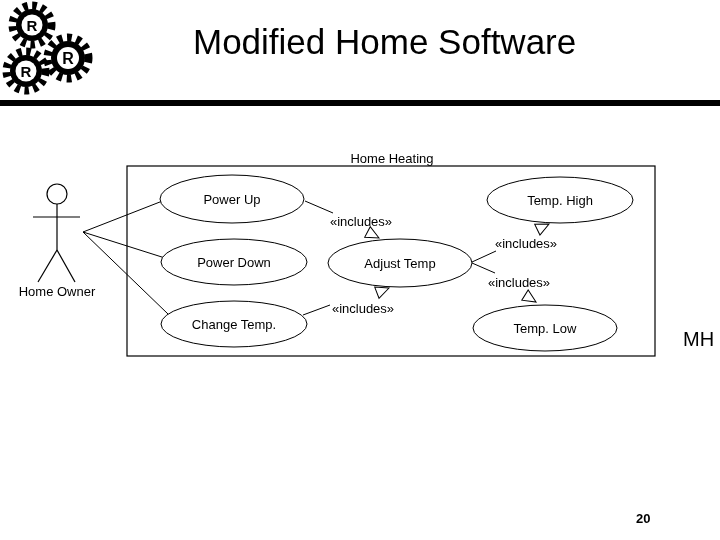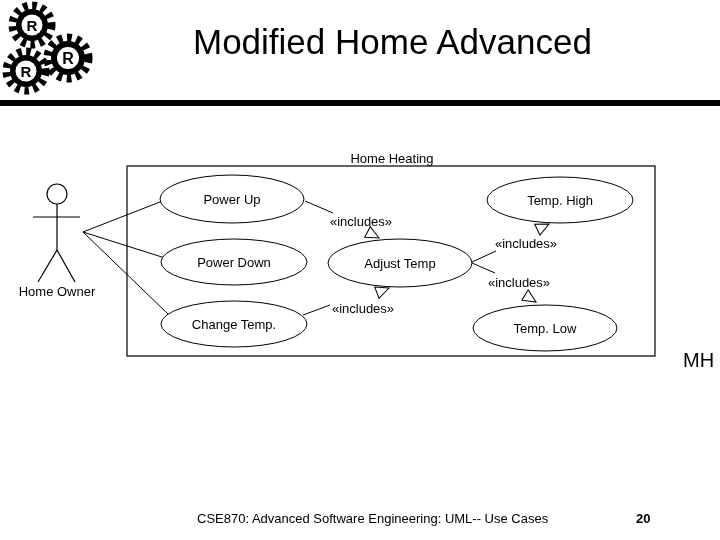--- a/index.html
+++ b/index.html
@@ -17,21 +17,21 @@
     position:absolute;left:193px;top:22px;
     font-size:35px;font-weight:400;letter-spacing:0;
     white-space:nowrap;color:#000;
   }
   .title-rule{
     position:absolute;left:0;top:100px;width:720px;height:6px;
     background:#000;
   }
   .diagram{position:absolute;left:0;top:0;}
   .author-initials{
-    position:absolute;left:683px;top:349px;
+    position:absolute;left:683px;top:328px;
     font-size:20px;color:#000;white-space:nowrap;
   }
   .footer-text{
     position:absolute;left:197px;top:511px;
     font-size:13px;color:#000;white-space:nowrap;
   }
   .page-number{
     position:absolute;left:636px;top:511px;
     font-size:13px;color:#000;font-weight:bold;
   }
@@ -57,21 +57,21 @@
       <text class="logo-r" x="68" y="64" font-size="16" text-anchor="middle">R</text>
     </g>
     <g>
       <circle cx="26" cy="71" r="19.5" fill="none" stroke="#000" stroke-width="8" stroke-dasharray="4.6 4.55"></circle>
       <circle cx="26" cy="71" r="16" fill="#000"></circle>
       <circle cx="26" cy="71" r="10.5" fill="#fff"></circle>
       <text class="logo-r" x="26" y="76.5" font-size="15" text-anchor="middle">R</text>
     </g>
   </svg>
 
-  <div class="page-title">Modified Home Advanced</div>
+  <div class="page-title">Modified Home Software</div>
   <div class="title-rule"></div>
 
   <svg class="diagram" width="720" height="540" viewBox="0 0 720 540">
 
     <text class="dg-text" x="392" y="163" text-anchor="middle">Home Heating</text>
     <rect x="127" y="166" width="528" height="190" fill="none" stroke="#000" stroke-width="1.2"></rect>
 
     <g stroke="#000" stroke-width="1">
       <line x1="83" y1="232" x2="165" y2="200"></line>
       <line x1="83" y1="232" x2="165" y2="258"></line>
@@ -117,16 +117,15 @@
       <path d="M 0 0 L -13 -6 L -13 6 Z" fill="#fff" transform="translate(536,302) rotate(32)"></path>
     </g>
     <text class="dg-text" x="361" y="226" text-anchor="middle">«includes»</text>
     <text class="dg-text" x="363" y="313" text-anchor="middle">«includes»</text>
     <text class="dg-text" x="526" y="248" text-anchor="middle">«includes»</text>
     <text class="dg-text" x="519" y="287" text-anchor="middle">«includes»</text>
   </svg>
 
   <div class="author-initials">MH</div>
 
-  <div class="footer-text">CSE870: Advanced Software Engineering: UML-- Use Cases</div>
   <div class="page-number">20</div>
 
 </div>
 
 </body></html>

